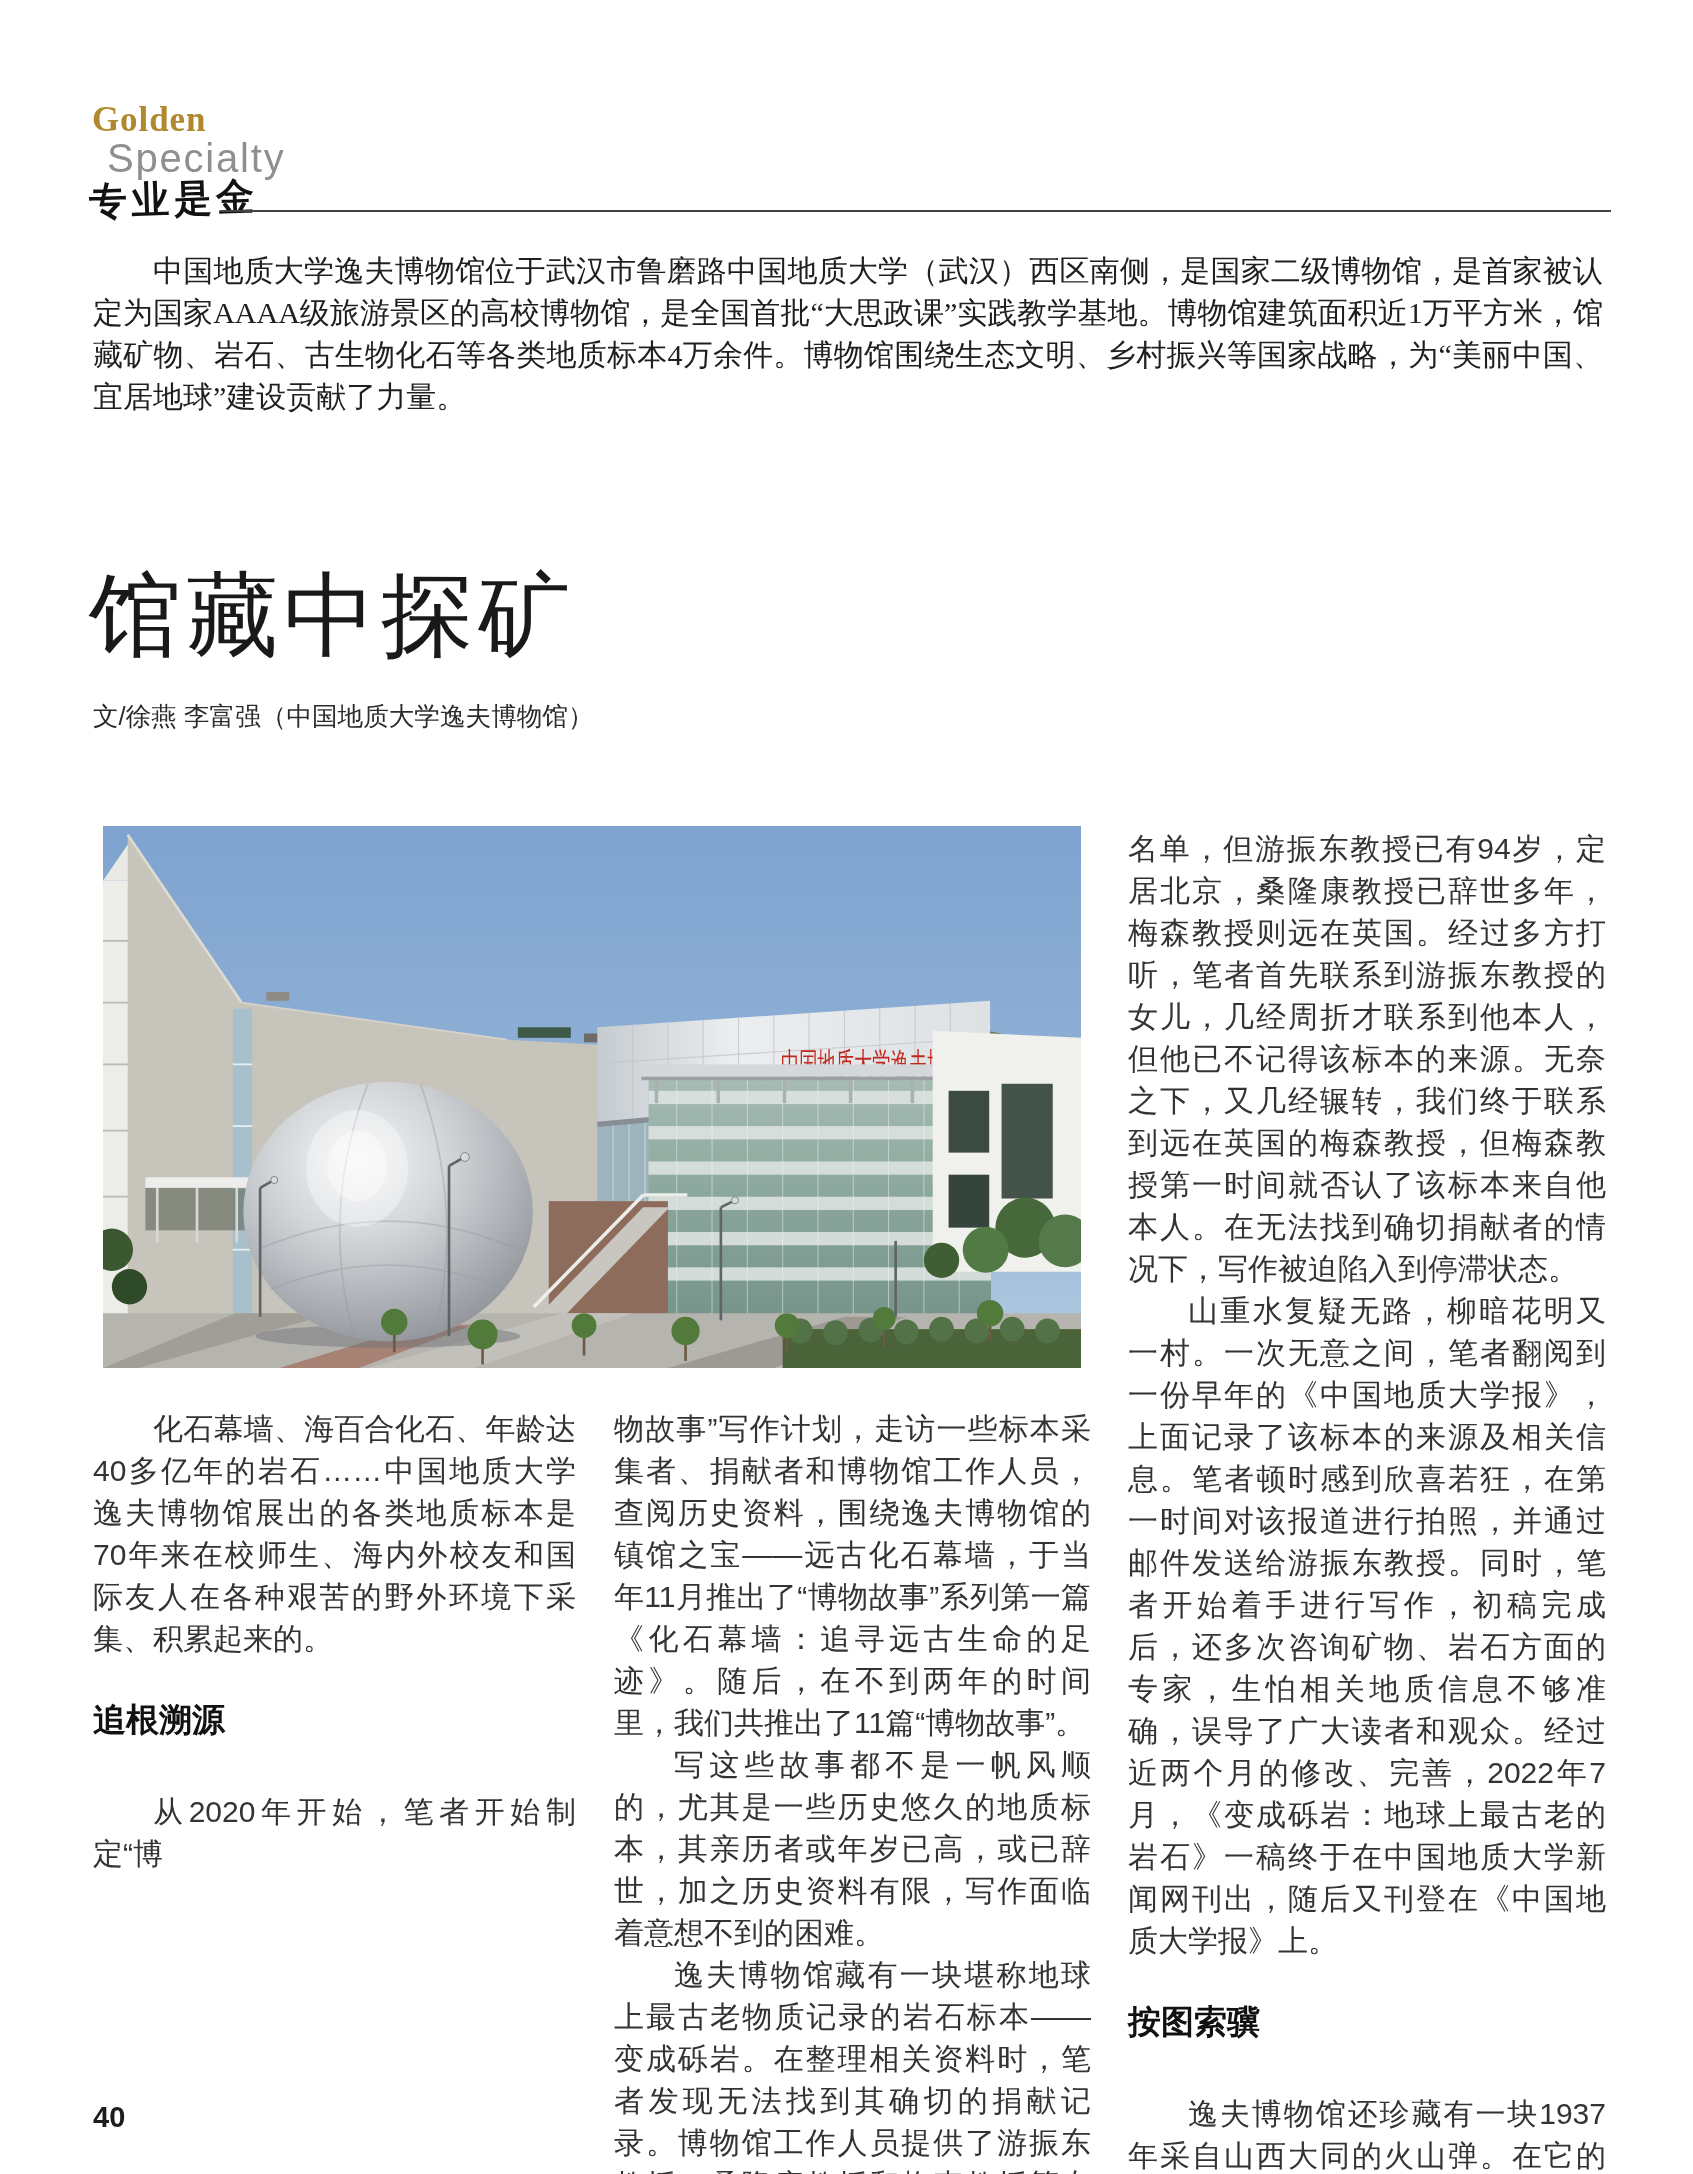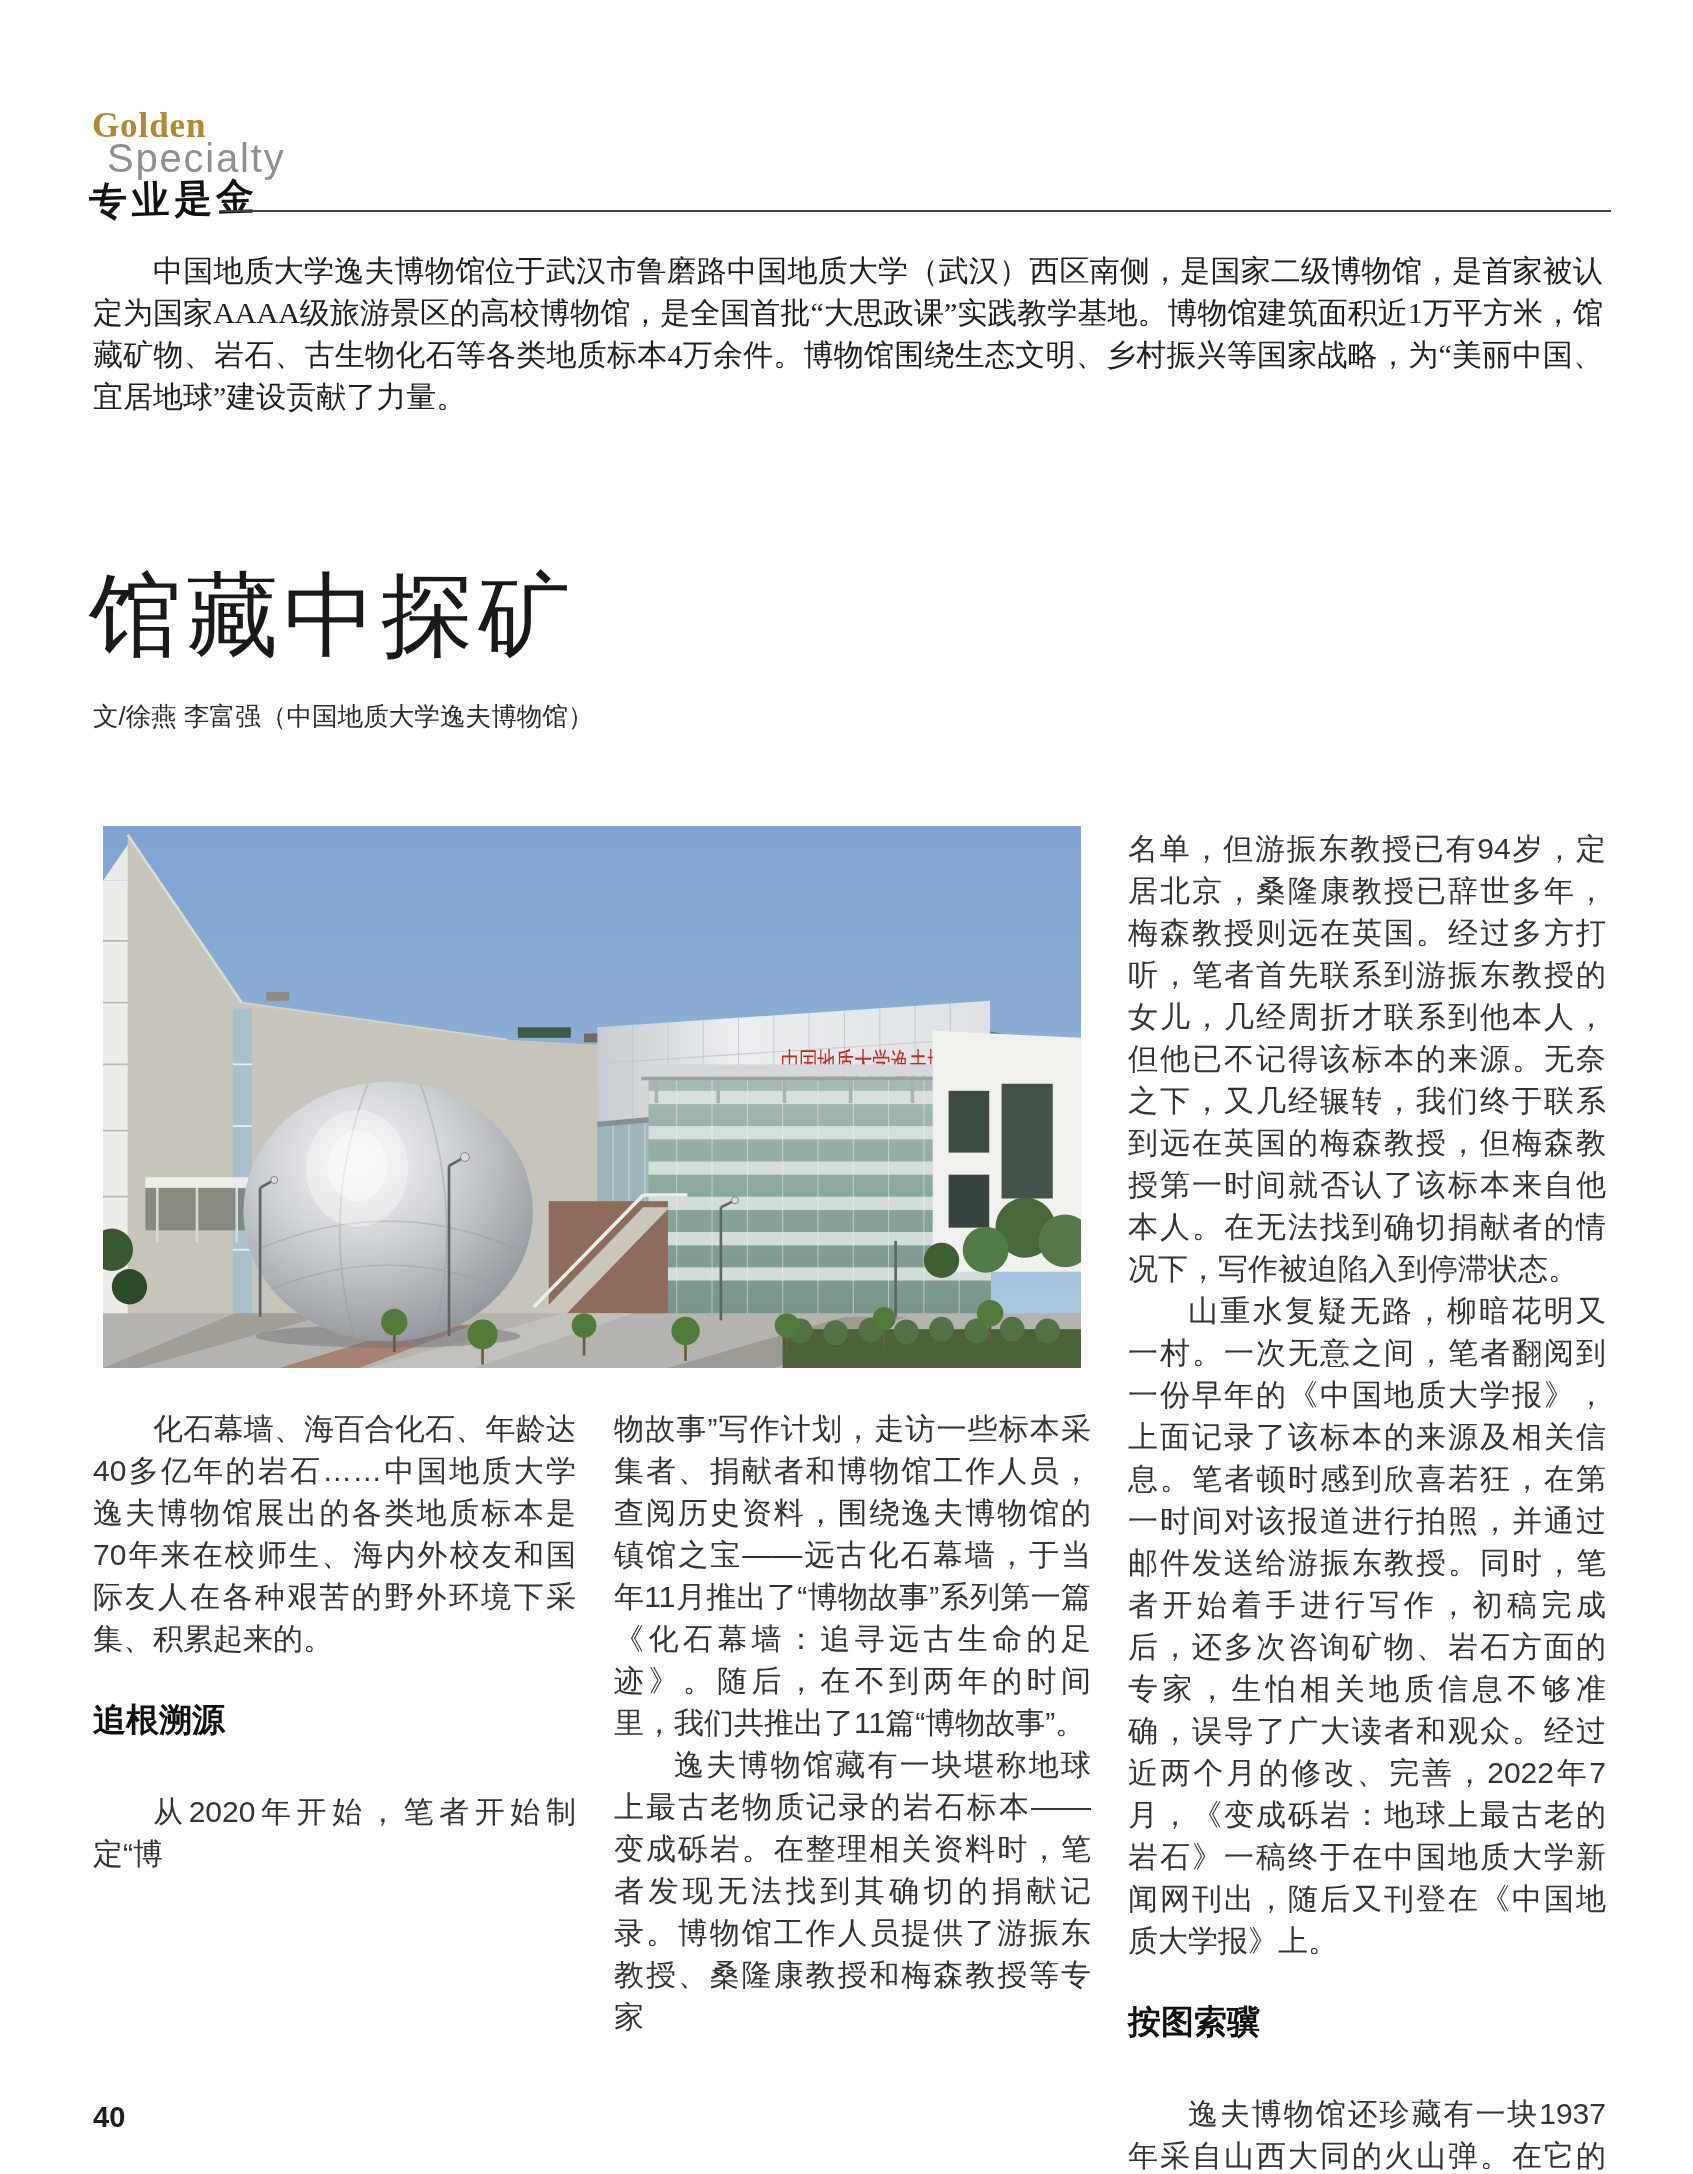--- a/index.html
+++ b/index.html
@@ -4,21 +4,21 @@
 <style>
   html,body{margin:0;padding:0;}
   body{
     width:1694px;height:2175px;position:relative;background:#ffffff;
     font-family:"Liberation Sans",sans-serif;color:#333;
     -webkit-font-smoothing:antialiased;
   }
   .abs{position:absolute;}
 
   
-  .logo-golden{left:92px;top:106px;font-family:"Liberation Serif",serif;font-weight:600;
+  .logo-golden{left:92px;top:100px;font-family:"Liberation Serif",serif;font-weight:600;
     font-size:35px;letter-spacing:0.9px;color:#b0892e;}
   .logo-specialty{left:107px;top:136px;font-family:"Liberation Sans",sans-serif;font-weight:400;
     font-size:40px;letter-spacing:1.8px;color:#8f8f8f;}
   .logo-cn{left:89px;top:174px;font-family:"Liberation Serif",serif;font-weight:700;
     font-size:38px;letter-spacing:4.4px;color:#121212;transform:rotate(-2deg);}
   .rule{left:221px;top:210px;width:1390px;height:1.8px;background:#424242;}
 
   
   .intro{left:93px;top:250px;width:1510px;margin:0;
     font-family:"Liberation Serif",serif;font-size:30px;line-height:42px;
@@ -268,20 +268,21 @@
     </svg>
   </figure>
 
   <div class="col col-left">
       <p class="para">化石幕墙、海百合化石、年龄达40多亿年的岩石……中国地质大学逸夫博物馆展出的各类地质标本是70年来在校师生、海内外校友和国际友人在各种艰苦的野外环境下采集、积累起来的。</p>
       <p class="heading">追根溯源</p>
       <p class="para">从2020年开始，笔者开始制定“博</p>
     </div>
   <div class="col col-mid">
       <p class="cont">物故事”写作计划，走访一些标本采集者、捐献者和博物馆工作人员，查阅历史资料，围绕逸夫博物馆的镇馆之宝——远古化石幕墙，于当年11月推出了“博物故事”系列第一篇《化石幕墙：追寻远古生命的足迹》。随后，在不到两年的时间里，我们共推出了11篇“博物故事”。</p>
+      <p class="para">写这些故事都不是一帆风顺的，尤其是一些历史悠久的地质标本，其亲历者或年岁已高，或已辞世，加之历史资料有限，写作面临着意想不到的困难。</p>
       <p class="para">逸夫博物馆藏有一块堪称地球上最古老物质记录的岩石标本——变成砾岩。在整理相关资料时，笔者发现无法找到其确切的捐献记录。博物馆工作人员提供了游振东教授、桑隆康教授和梅森教授等专家</p>
     </div>
   <div class="col col-right">
       <p class="cont">名单，但游振东教授已有94岁，定居北京，桑隆康教授已辞世多年，梅森教授则远在英国。经过多方打听，笔者首先联系到游振东教授的女儿，几经周折才联系到他本人，但他已不记得该标本的来源。无奈之下，又几经辗转，我们终于联系到远在英国的梅森教授，但梅森教授第一时间就否认了该标本来自他本人。在无法找到确切捐献者的情况下，写作被迫陷入到停滞状态。</p>
       <p class="para">山重水复疑无路，柳暗花明又一村。一次无意之间，笔者翻阅到一份早年的《中国地质大学报》，上面记录了该标本的来源及相关信息。笔者顿时感到欣喜若狂，在第一时间对该报道进行拍照，并通过邮件发送给游振东教授。同时，笔者开始着手进行写作，初稿完成后，还多次咨询矿物、岩石方面的专家，生怕相关地质信息不够准确，误导了广大读者和观众。经过近两个月的修改、完善，2022年7月，《变成砾岩：地球上最古老的岩石》一稿终于在中国地质大学新闻网刊出，随后又刊登在《中国地质大学报》上。</p>
       <p class="heading">按图索骥</p>
       <p class="para">逸夫博物馆还珍藏有一块1937年采自山西大同的火山弹。在它的背后，有着中国地质大学王大纯教授跨越70年的付出和坚守。</p>
     </div>
 
   <div class="abs pagenum">40</div>

